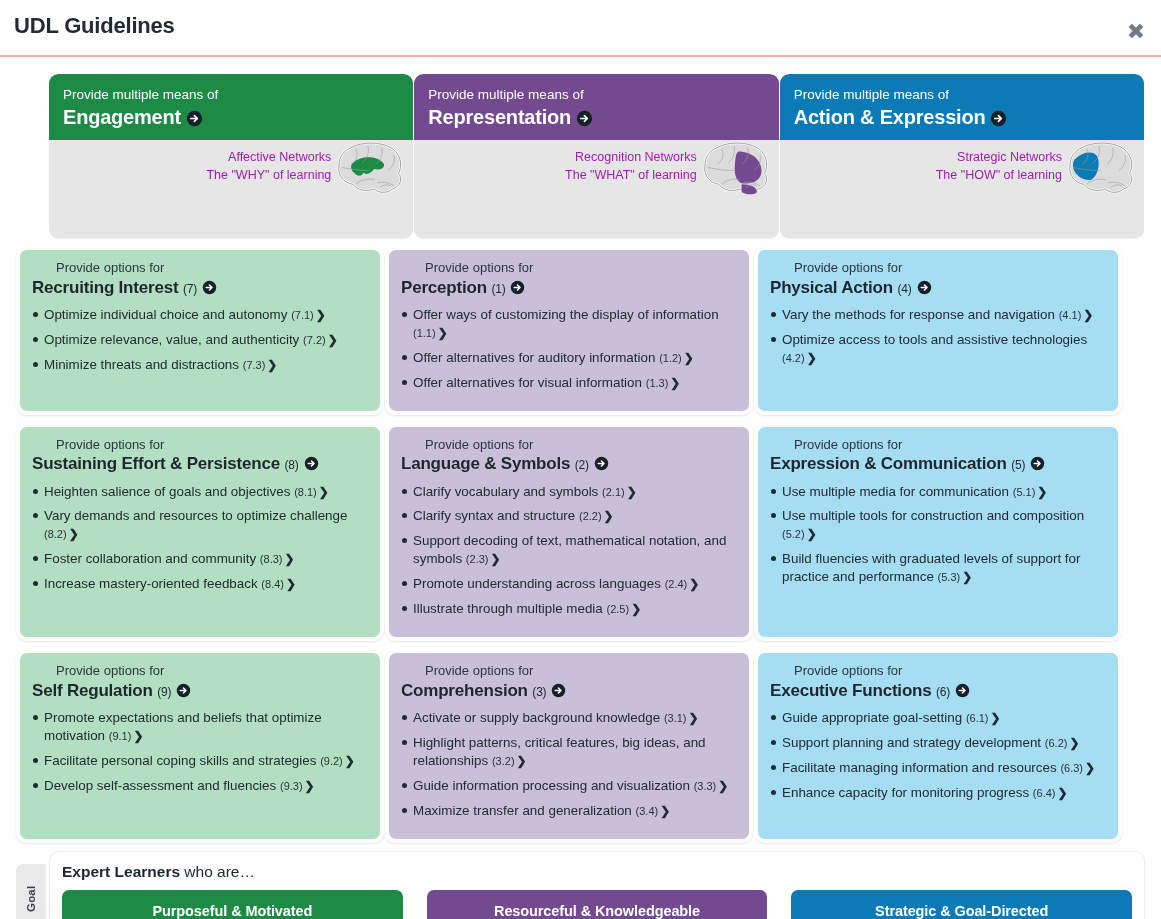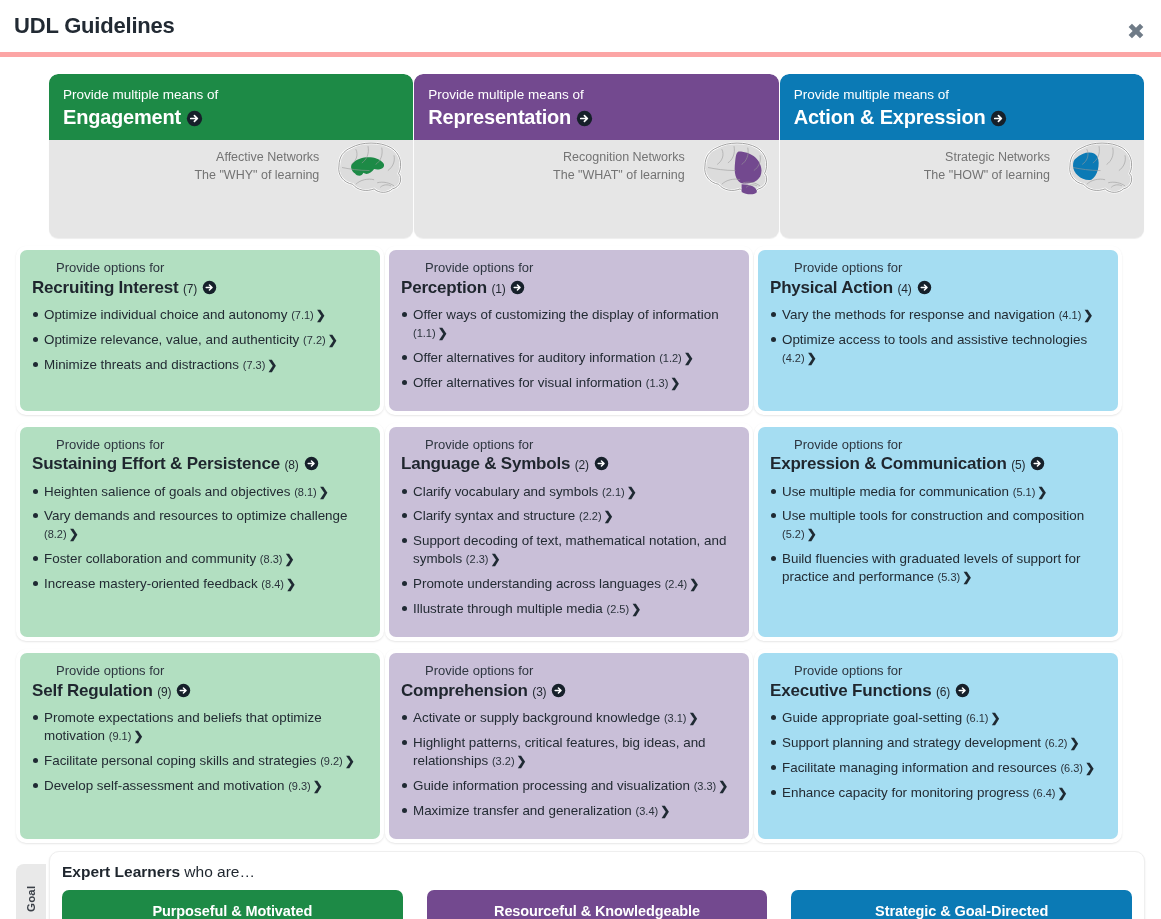--- a/index.html
+++ b/index.html
@@ -9,21 +9,21 @@
     background: #ffffff;
     font-family: "Liberation Sans", sans-serif;
     color: #26303b;
     overflow: hidden;
   }
 
   
   .titlebar {
     position: relative;
     height: 57px;
-    border-bottom: 5px solid #fca5a5;
+    border-bottom: 2px solid #fca5a5;
     background: #ffffff;
   }
   .title {
     position: absolute;
     left: 14px; top: 13px;
     font-size: 22px;
     font-weight: bold;
     letter-spacing: -0.2px;
     color: #222a33;
   }
@@ -103,25 +103,25 @@
     margin-top: 1px;
     letter-spacing: -0.2px;
   }
   .hcard-bottom {
     position: relative;
     height: 56px;
     background: #e6e6e6;
   }
   .hcard-net {
     position: absolute;
-    right: 94px; top: 9px;
+    right: 82px; top: 9px;
     text-align: right;
     font-size: 12.5px;
     line-height: 1.42;
-    color: #737373;
+    color: #a21caf;
     margin-left: 8px;
   }
   .brain {
     position: absolute;
     right: 6px;
     bottom: 1px;
     width: 78px; height: 55px;
   }
 
   
@@ -461,21 +461,21 @@
           <div class="gwrap">
             <div class="gcard" style="background:#b2dfc1;">
               <div class="g-eyebrow">Provide options for</div>
               <div class="g-title"><span>Self Regulation</span> <span class="g-num">(9)</span><svg class="cicon" viewBox="0 0 20 20">
                   <circle cx="10" cy="10" r="9" fill="#16202a"></circle>
                   <path d="M5.6 10h7.2M9.9 6.6L13.4 10l-3.5 3.4" stroke="#fff" stroke-width="2" fill="none" stroke-linecap="round" stroke-linejoin="round"></path>
                 </svg></div>
               <ul class="cps">
                 <li><span>Promote expectations and beliefs that optimize motivation</span> <span class="cp-num">(9.1)</span><span class="chev">❯</span></li>
                 <li><span>Facilitate personal coping skills and strategies</span> <span class="cp-num">(9.2)</span><span class="chev">❯</span></li>
-                <li><span>Develop self-assessment and motivation</span> <span class="cp-num">(9.3)</span><span class="chev">❯</span></li>
+                <li><span>Develop self-assessment and fluencies</span> <span class="cp-num">(9.3)</span><span class="chev">❯</span></li>
               </ul>
             </div>
           </div>
         </div>
         <div class="col">
           <div class="gwrap">
             <div class="gcard" style="background:#c9bfd8;">
               <div class="g-eyebrow">Provide options for</div>
               <div class="g-title"><span>Comprehension</span> <span class="g-num">(3)</span><svg class="cicon" viewBox="0 0 20 20">
                   <circle cx="10" cy="10" r="9" fill="#16202a"></circle>

